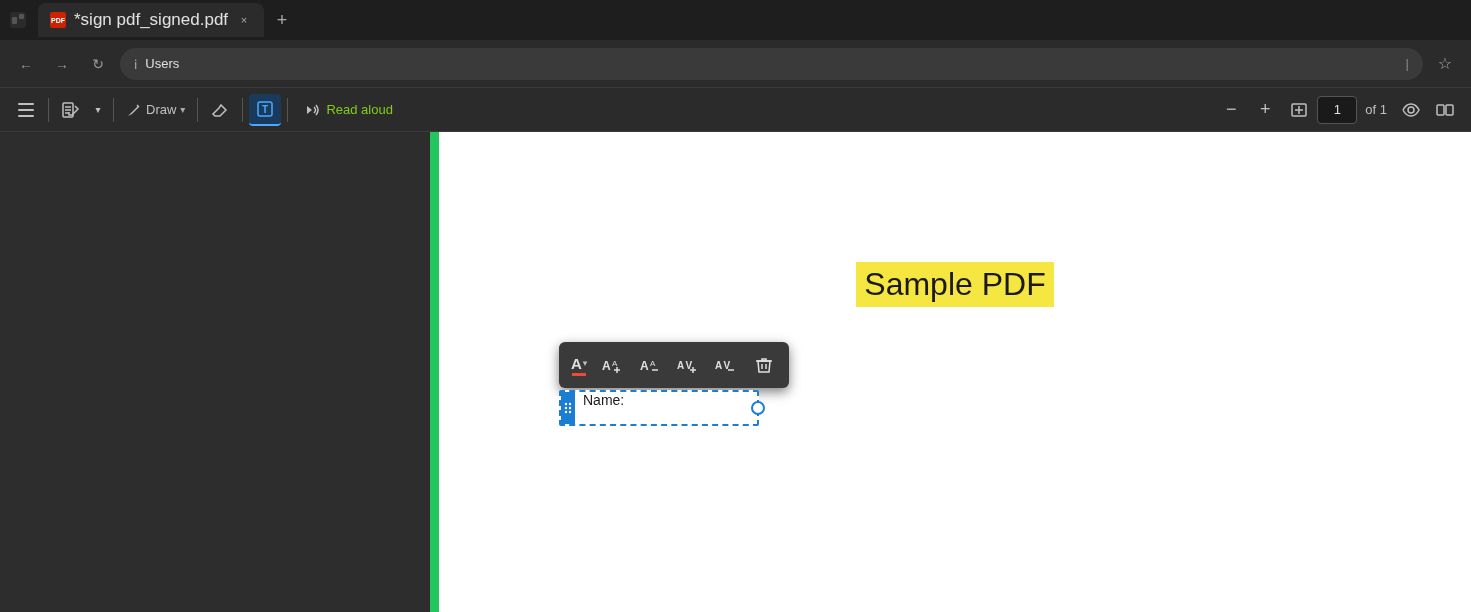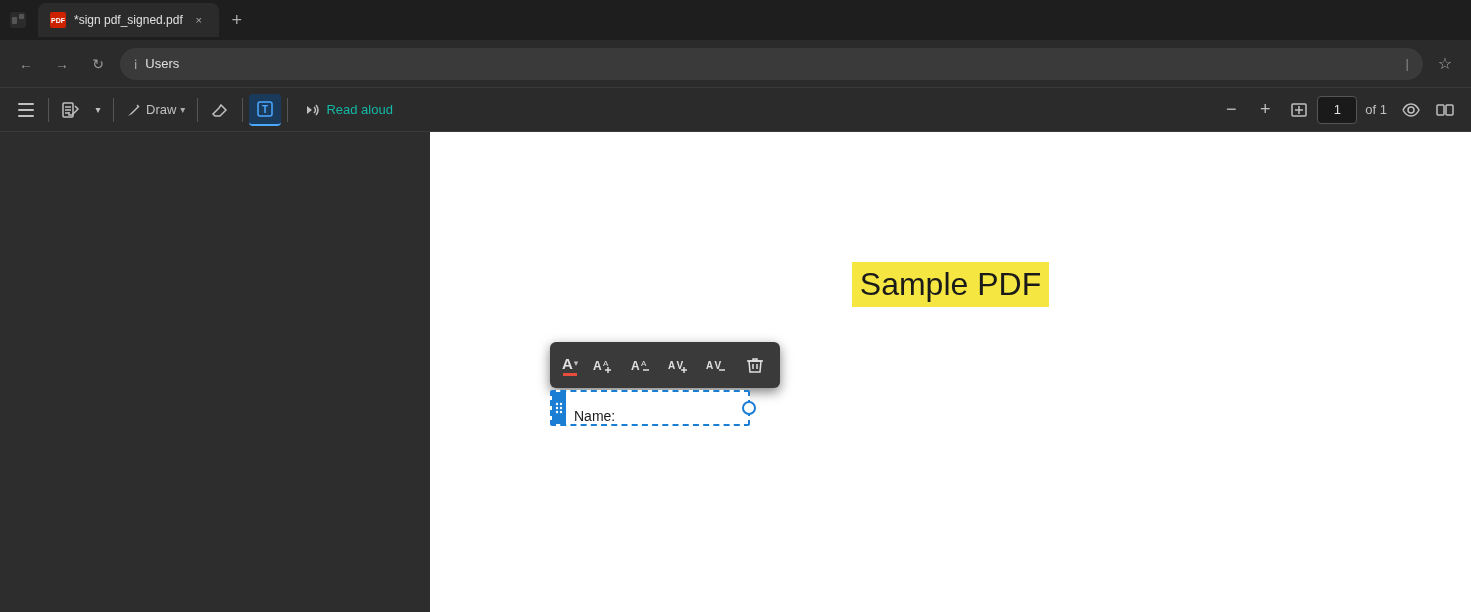--- a/index.html
+++ b/index.html
@@ -41,21 +41,21 @@
       border-radius: 2px;
       display: flex;
       align-items: center;
       justify-content: center;
       font-size: 8px;
       color: white;
       font-weight: bold;
       flex-shrink: 0;
     }
     .tab-title {
-      font-size: 12px;
+      font-size: 17px;
       color: #e0e0e0;
       overflow: hidden;
       text-overflow: ellipsis;
       white-space: nowrap;
       flex: 1;
     }
     .tab-close {
       width: 16px;
       height: 16px;
       border-radius: 50%;
@@ -178,21 +178,21 @@
       color: #c0c0c0;
       font-size: 13px;
     }
     .read-aloud-btn {
       padding: 0 10px;
       height: 32px;
       border-radius: 4px;
       display: flex;
       align-items: center;
       font-size: 13px;
-      color: #14b8a6;
+      color: #84cc16;
       cursor: pointer;
       gap: 6px;
     }
     .page-input {
       width: 40px;
       height: 28px;
       background: #1a1a1a;
       border: 1px solid #555;
       border-radius: 4px;
       color: #e0e0e0;
@@ -209,20 +209,21 @@
       display: flex;
       align-items: center;
       gap: 2px;
     }
 
     
     .main-content {
       display: flex;
       height: calc(612px - 40px - 48px - 44px);
       background: #22c55e;
+      gap: 9px;
     }
     .left-panel {
       width: 430px;
       background: #2d2d2d;
       flex-shrink: 0;
     }
     .pdf-area {
       flex: 1;
       background: #525252;
       display: flex;
@@ -278,21 +279,21 @@
 
     
     .text-input-box {
       position: absolute;
       top: 258px;
       left: 120px;
       border: 2px dashed #1a7fd4;
       border-radius: 2px;
       background: white;
       display: flex;
-      align-items: flex-end;
+      align-items: flex-start;
       min-width: 200px;
       height: 36px;
     }
     .text-drag-handle {
       width: 14px;
       height: 100%;
       background: #1a7fd4;
       display: flex;
       align-items: center;
       justify-content: center;

